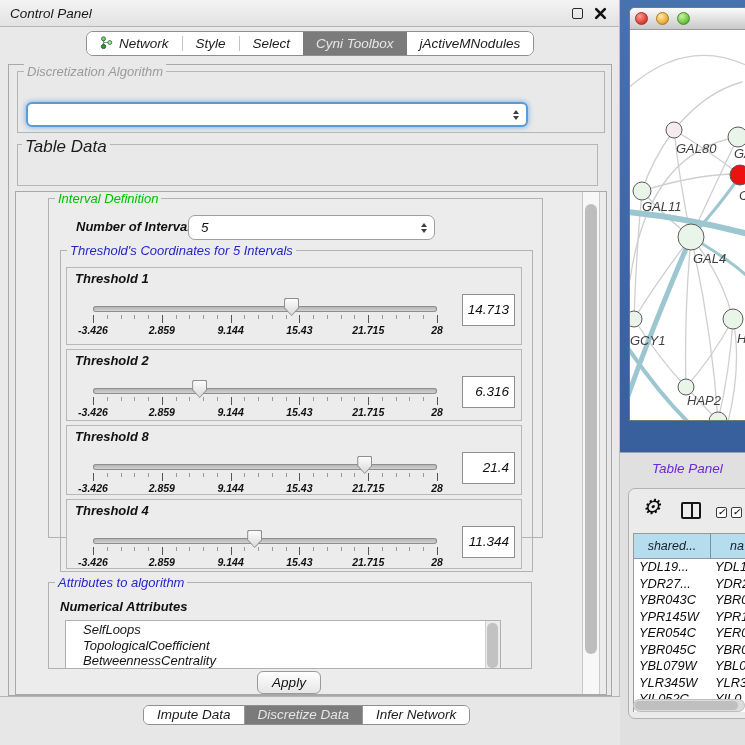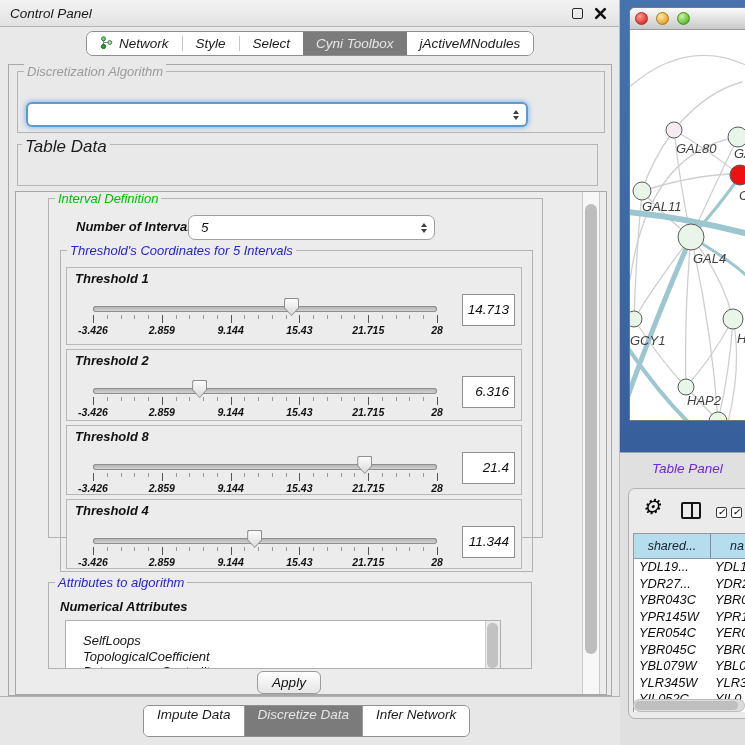--- a/index.html
+++ b/index.html
@@ -81,21 +81,21 @@
   .attr-vthumb{position:absolute;right:2px;top:2px;width:11px;height:45px;background:#c2c2c2;border-radius:5px;}
 
   .apply-btn{position:absolute;left:241px;top:479px;width:64px;height:23px;background:linear-gradient(#fefefe,#e6e6e6);
     border:1px solid #9a9a9a;border-radius:6px;font-size:13.5px;color:#111;text-align:center;line-height:21px;}
 
   .v-scroll{position:absolute;right:6px;top:0;width:18px;height:100%;background:#f7f7f7;border-left:1px solid #c9c9c9;border-right:1px solid #c9c9c9;}
   .v-thumb{position:absolute;left:2px;top:12px;width:12px;height:450px;background:#bdbdbd;border-radius:6px;}
 
   
   .bottom-strip{position:absolute;left:0;top:696px;width:620px;height:49px;background:#e7e7e7;border-top:1px solid #b3b3b3;}
-  .bottom-tabs{position:absolute;left:143px;top:8px;height:32px;display:flex;background:#fff;
+  .bottom-tabs{position:absolute;left:143px;top:8px;height:20px;display:flex;background:#fff;
     border:1px solid #8f8f8f;border-radius:6px;overflow:hidden;}
   .bottom-tabs .tab{padding:0 13px;font-size:13.5px;color:#1c1c1c;line-height:18px;background:#fff;white-space:nowrap;}
   .bottom-tabs .tab.sel{background:#7b7b7b;color:#e7e7e7;}
   .bottom-tabs .bsep{width:1px;background:#9a9a9a;}
 
   
   #right-panel{position:absolute;left:620px;top:0;width:125px;height:745px;overflow:hidden;}
   .net-frame{position:absolute;left:0;top:0;width:125px;height:452px;background:linear-gradient(180deg,#4672ae,#365f9b);}
   .mac-window{position:absolute;left:9px;top:7px;width:120px;height:414px;background:#fff;
     border:1px solid #787878;border-radius:6px 6px 0 0;overflow:hidden;}
@@ -379,21 +379,21 @@
                 <div class="thr-value">11.344</div>
               </div>
             </div>
         </div>
 
         <div class="groupbox" id="attr-group" style="left:32px;top:390px;width:484px;height:87px;">
           <span class="gtitle-blue">Attributes to algorithm</span>
           <span class="attr-label">Numerical Attributes</span>
           <div class="attr-list">
             <div id="attr-items">
-                <div class="attr-item" style="margin-top: 12px;">SelfLoops</div>
+                <div class="attr-item" style="margin-top: 1px;">SelfLoops</div>
                 <div class="attr-item">TopologicalCoefficient</div>
                 <div class="attr-item">BetweennessCentrality</div>
               </div>
             <div class="attr-vtrack">
                 <div class="attr-vthumb"></div>
               </div>
           </div>
         </div>
 
         <div class="apply-btn">Apply</div>

